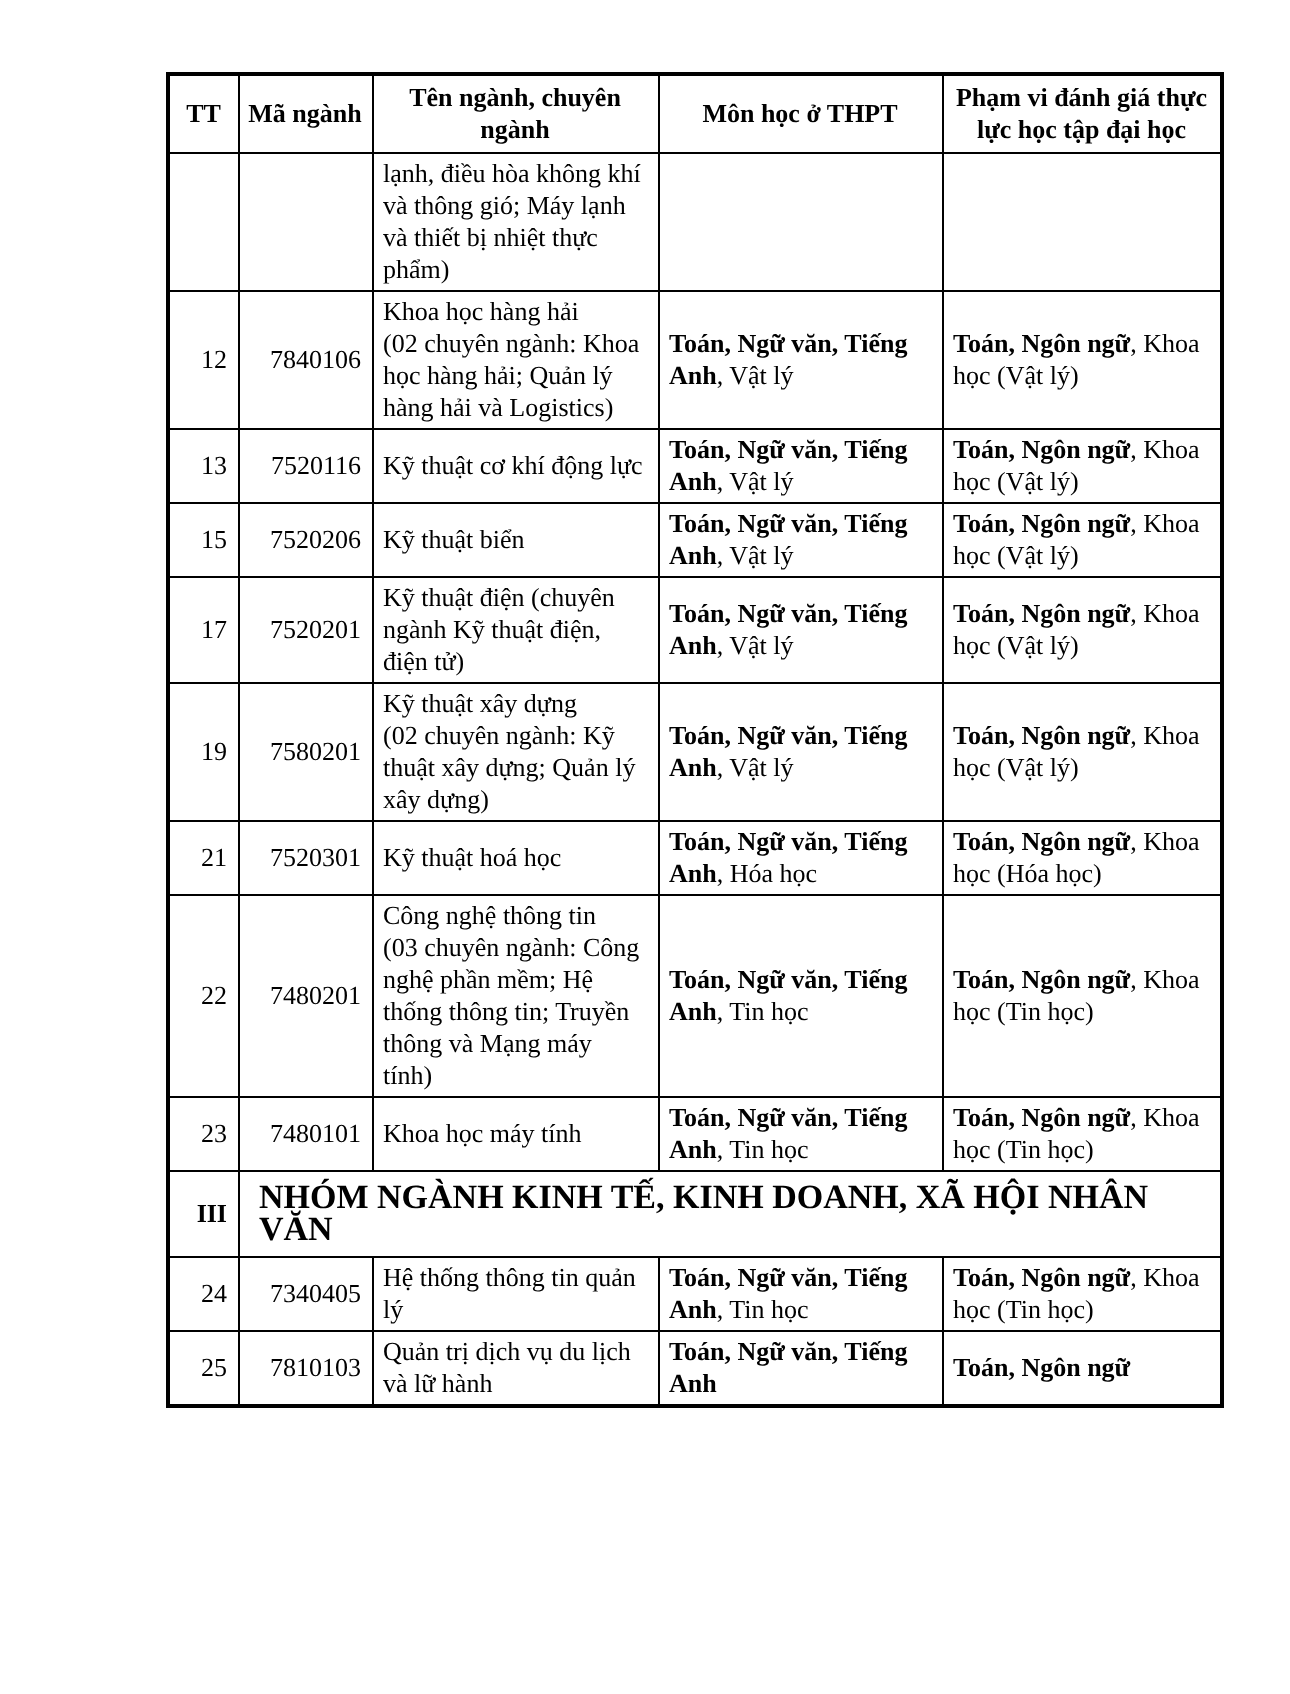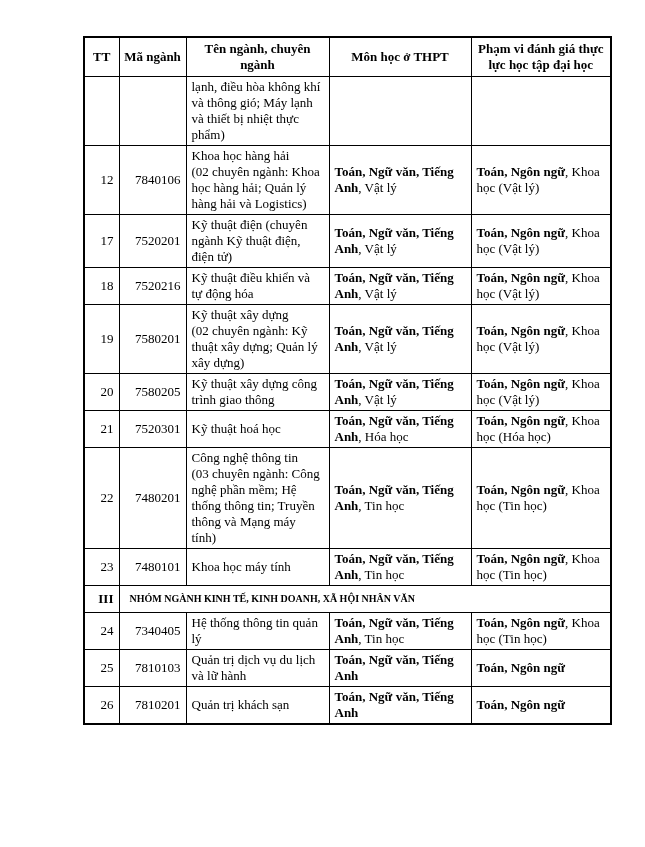--- a/index.html
+++ b/index.html
@@ -45,21 +45,21 @@
   .italic { }
   .iblock { display: block; }
   .bold   { font-weight: bold; text-align: center; }
   tr.section-row td {
     font-weight: bold;
     padding-top: 5px;
     padding-bottom: 5px;
   }
   tr.section-row td.section-label-cell {
     padding-left: 10px;
-    font-size: 10px;
+    font-size: 17px;
   }
 </style>
 </head>
 <body>
 
 <div class="page">
   <table class="doc-table">
     <colgroup>
       <col style="width:35px">
       <col style="width:67px">
@@ -85,44 +85,44 @@
           <td class="c-left"></td>
         </tr>
         <tr>
           <td class="c-center">12</td>
           <td class="c-center">7840106</td>
           <td class="c-left"><span>Khoa học hàng hải</span><span class="italic iblock">(02 chuyên ngành: Khoa học hàng hải; Quản lý hàng hải và Logistics)</span></td>
           <td class="c-left"><span class="bold">Toán, Ngữ văn, Tiếng Anh</span><span>, Vật lý</span></td>
           <td class="c-left"><span class="bold">Toán, Ngôn ngữ</span><span>, Khoa học (Vật lý)</span></td>
         </tr>
         <tr>
+          <td class="c-center">13</td>
+          <td class="c-center">7520116</td>
+          <td class="c-left"><span>Kỹ thuật cơ khí động lực</span></td>
+          <td class="c-left"><span class="bold">Toán, Ngữ văn, Tiếng Anh</span><span>, Vật lý</span></td>
+          <td class="c-left"><span class="bold">Toán, Ngôn ngữ</span><span>, Khoa học (Vật lý)</span></td>
+        </tr>
+        <tr>
+          <td class="c-center">15</td>
+          <td class="c-center">7520206</td>
+          <td class="c-left"><span>Kỹ thuật biển</span></td>
+          <td class="c-left"><span class="bold">Toán, Ngữ văn, Tiếng Anh</span><span>, Vật lý</span></td>
+          <td class="c-left"><span class="bold">Toán, Ngôn ngữ</span><span>, Khoa học (Vật lý)</span></td>
+        </tr>
+        <tr>
           <td class="c-center">17</td>
           <td class="c-center">7520201</td>
           <td class="c-left"><span>Kỹ thuật điện </span><span class="italic">(chuyên ngành Kỹ thuật điện, điện tử)</span></td>
           <td class="c-left"><span class="bold">Toán, Ngữ văn, Tiếng Anh</span><span>, Vật lý</span></td>
           <td class="c-left"><span class="bold">Toán, Ngôn ngữ</span><span>, Khoa học (Vật lý)</span></td>
         </tr>
         <tr>
-          <td class="c-center">18</td>
-          <td class="c-center">7520216</td>
-          <td class="c-left"><span>Kỹ thuật điều khiển và tự động hóa</span></td>
-          <td class="c-left"><span class="bold">Toán, Ngữ văn, Tiếng Anh</span><span>, Vật lý</span></td>
-          <td class="c-left"><span class="bold">Toán, Ngôn ngữ</span><span>, Khoa học (Vật lý)</span></td>
-        </tr>
-        <tr>
           <td class="c-center">19</td>
           <td class="c-center">7580201</td>
           <td class="c-left"><span>Kỹ thuật xây dựng</span><span class="italic iblock">(02 chuyên ngành: Kỹ thuật xây dựng; Quản lý xây dựng)</span></td>
-          <td class="c-left"><span class="bold">Toán, Ngữ văn, Tiếng Anh</span><span>, Vật lý</span></td>
-          <td class="c-left"><span class="bold">Toán, Ngôn ngữ</span><span>, Khoa học (Vật lý)</span></td>
-        </tr>
-        <tr>
-          <td class="c-center">20</td>
-          <td class="c-center">7580205</td>
-          <td class="c-left"><span>Kỹ thuật xây dựng công trình giao thông</span></td>
           <td class="c-left"><span class="bold">Toán, Ngữ văn, Tiếng Anh</span><span>, Vật lý</span></td>
           <td class="c-left"><span class="bold">Toán, Ngôn ngữ</span><span>, Khoa học (Vật lý)</span></td>
         </tr>
         <tr>
           <td class="c-center">21</td>
           <td class="c-center">7520301</td>
           <td class="c-left"><span>Kỹ thuật hoá học</span></td>
           <td class="c-left"><span class="bold">Toán, Ngữ văn, Tiếng Anh</span><span>, Hóa học</span></td>
           <td class="c-left"><span class="bold">Toán, Ngôn ngữ</span><span>, Khoa học (Hóa học)</span></td>
         </tr>
@@ -151,22 +151,15 @@
           <td class="c-left"><span class="bold">Toán, Ngữ văn, Tiếng Anh</span><span>, Tin học</span></td>
           <td class="c-left"><span class="bold">Toán, Ngôn ngữ</span><span>, Khoa học (Tin học)</span></td>
         </tr>
         <tr>
           <td class="c-center">25</td>
           <td class="c-center">7810103</td>
           <td class="c-left"><span>Quản trị dịch vụ du lịch và lữ hành</span></td>
           <td class="c-left"><span class="bold">Toán, Ngữ văn, Tiếng Anh</span></td>
           <td class="c-left"><span class="bold">Toán, Ngôn ngữ</span></td>
         </tr>
-        <tr>
-          <td class="c-center">26</td>
-          <td class="c-center">7810201</td>
-          <td class="c-left"><span>Quản trị khách sạn</span></td>
-          <td class="c-left"><span class="bold">Toán, Ngữ văn, Tiếng Anh</span></td>
-          <td class="c-left"><span class="bold">Toán, Ngôn ngữ</span></td>
-        </tr>
       </tbody>
   </table>
 </div>
 
 </body></html>

